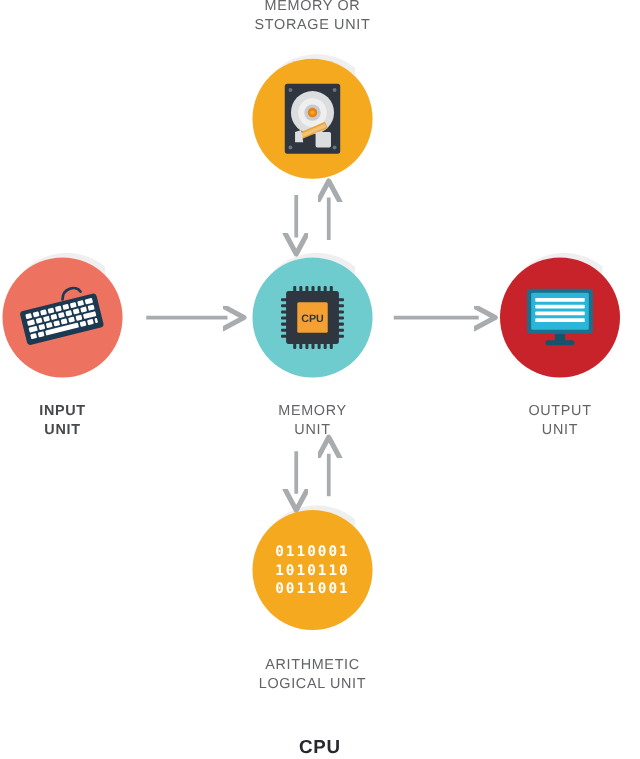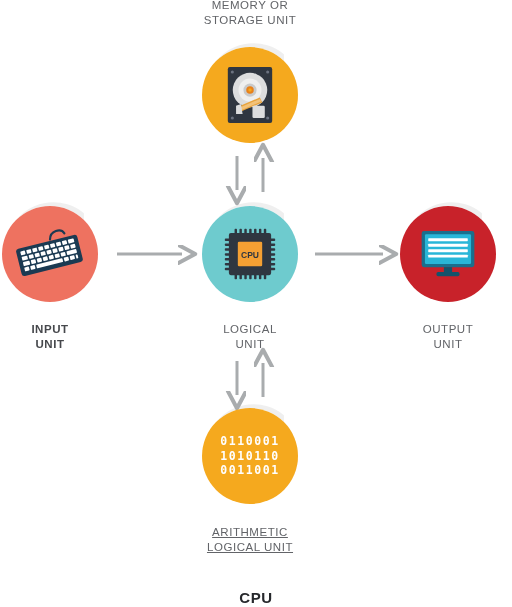--- a/index.html
+++ b/index.html
@@ -253,21 +253,21 @@
           <rect x="56" y="37" width="7" height="3" rx="1"></rect>
           <rect x="56" y="43" width="7" height="3" rx="1"></rect>
           <rect x="56" y="49" width="7" height="3" rx="1"></rect>
         </g>
         <rect x="6" y="6" width="52" height="52" rx="2.5" fill="#2F3640"></rect>
         <rect x="17" y="17" width="30" height="30" rx="1.5" fill="#F5A033"></rect>
         <text x="32" y="36.6" text-anchor="middle" font-family="'Liberation Sans', sans-serif" font-size="10.5" font-weight="700" fill="#2F3640">CPU</text>
       </svg>
     </div>
   </div>
-  <div class="label" style="left:180px; top:322px; width:140px;">LOGICAL
+  <div class="label" style="left:180px; top:322px; width:140px;">MEMORY
 UNIT</div>
 
   <div class="node" style="left:400px; top:206px;">
     <svg class="longshadow" viewBox="0 0 240 240" width="96" height="96" style="overflow:visible;">
       <path d="M120,0 A120,120 0 0,1 120,240 L252,108 A120,120 0 0,0 120,0 Z" fill="#ececec" opacity="0.85" transform="rotate(-45 120 120)"></path>
     </svg>
     <div class="disc" style="background:#C8222A;"></div>
     <div class="icon-wrap">
       <svg viewBox="0 0 68 58" width="56" height="48">
         <rect x="2" y="1" width="64" height="44" rx="3" fill="#1B6E8C"></rect>
@@ -290,18 +290,18 @@
     <svg class="longshadow" viewBox="0 0 240 240" width="96" height="96" style="overflow:visible;">
       <path d="M120,0 A120,120 0 0,1 120,240 L252,108 A120,120 0 0,0 120,0 Z" fill="#ececec" opacity="0.85" transform="rotate(-45 120 120)"></path>
     </svg>
     <div class="disc" style="background:#F5A91E;"></div>
     <div class="icon-wrap">
       <div class="binary">0110001
 1010110
 0011001</div>
     </div>
   </div>
-  <div class="label" style="left:165px; top:525px; width:170px;text-decoration:underline;">ARITHMETIC
+  <div class="label" style="left:165px; top:525px; width:170px;">ARITHMETIC
 LOGICAL UNIT</div>
 
   <div class="caption-main" style="left:186px; top:589px; width:140px;">CPU</div>
 
 </div>
 
 </body></html>

